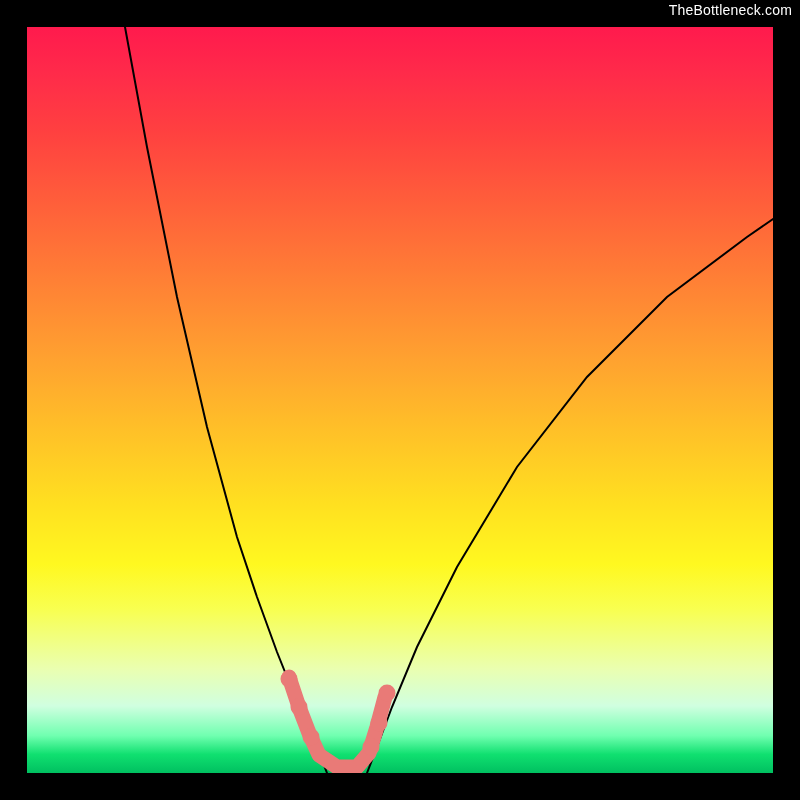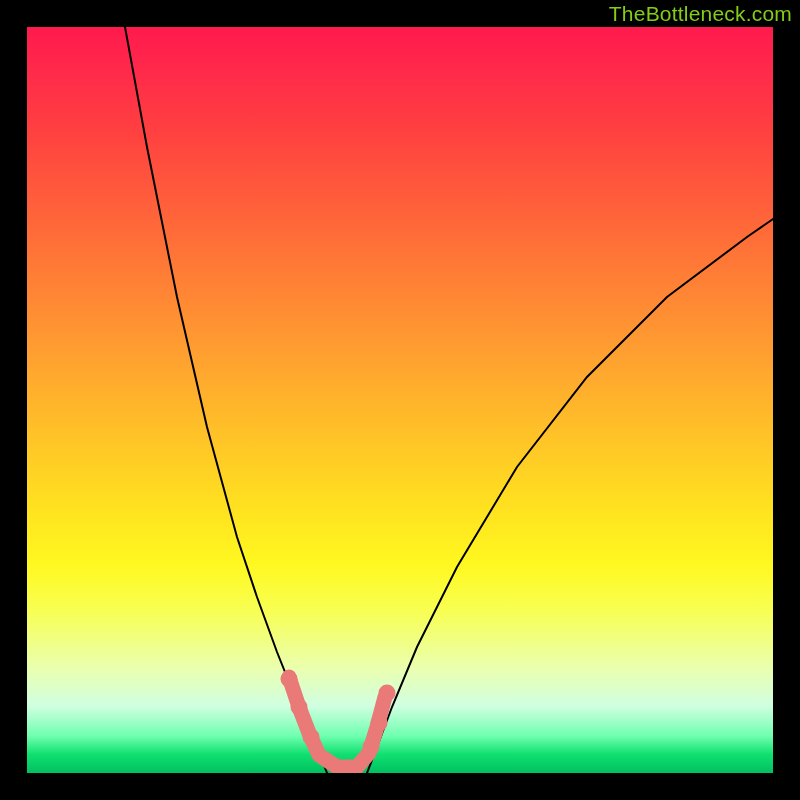--- a/index.html
+++ b/index.html
@@ -33,22 +33,22 @@
       #d0ffe0 91%,
       #70ffb0 95%,
       #10e070 97.5%,
       #00c060 100%
     );
   }
   .watermark {
     position: absolute;
     top: 2px;
     right: 8px;
-    color: #84cc16;
-    font-size: 21px;
+    color: #ffffff;
+    font-size: 14px;
     font-weight: 400;
     letter-spacing: 0.2px;
     z-index: 5;
   }
   svg.curves {
     position: absolute;
     inset: 0;
     width: 100%;
     height: 100%;
     z-index: 2;

